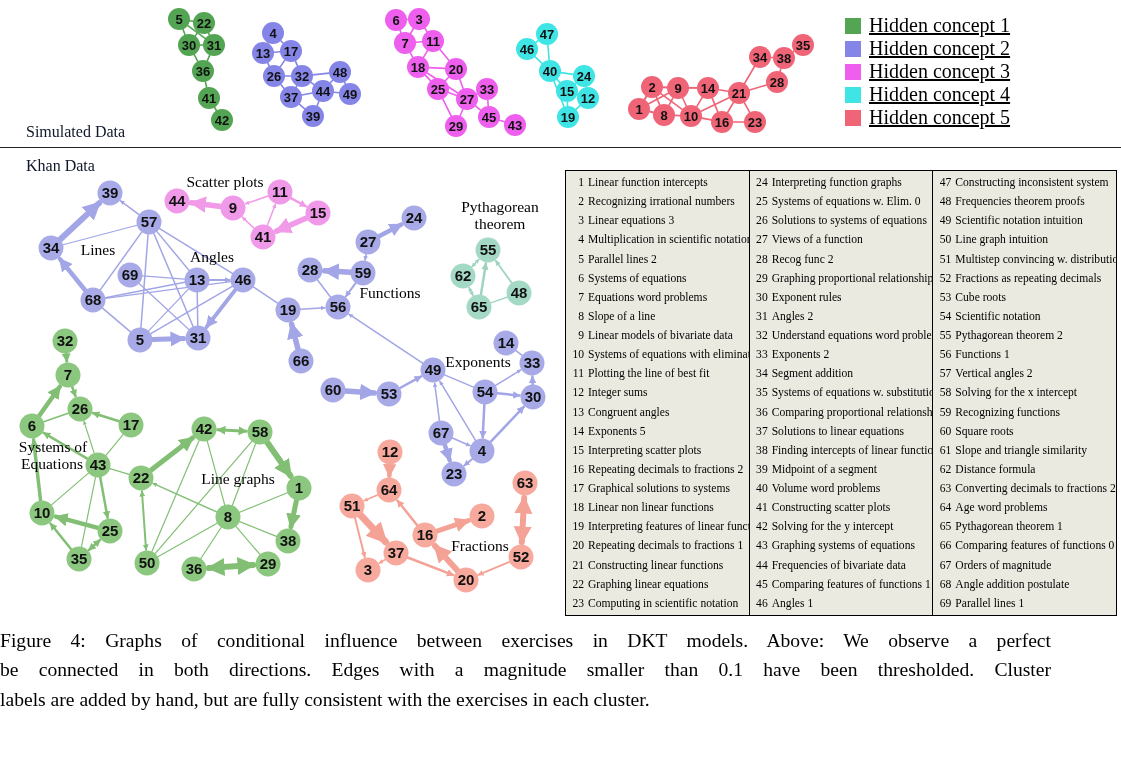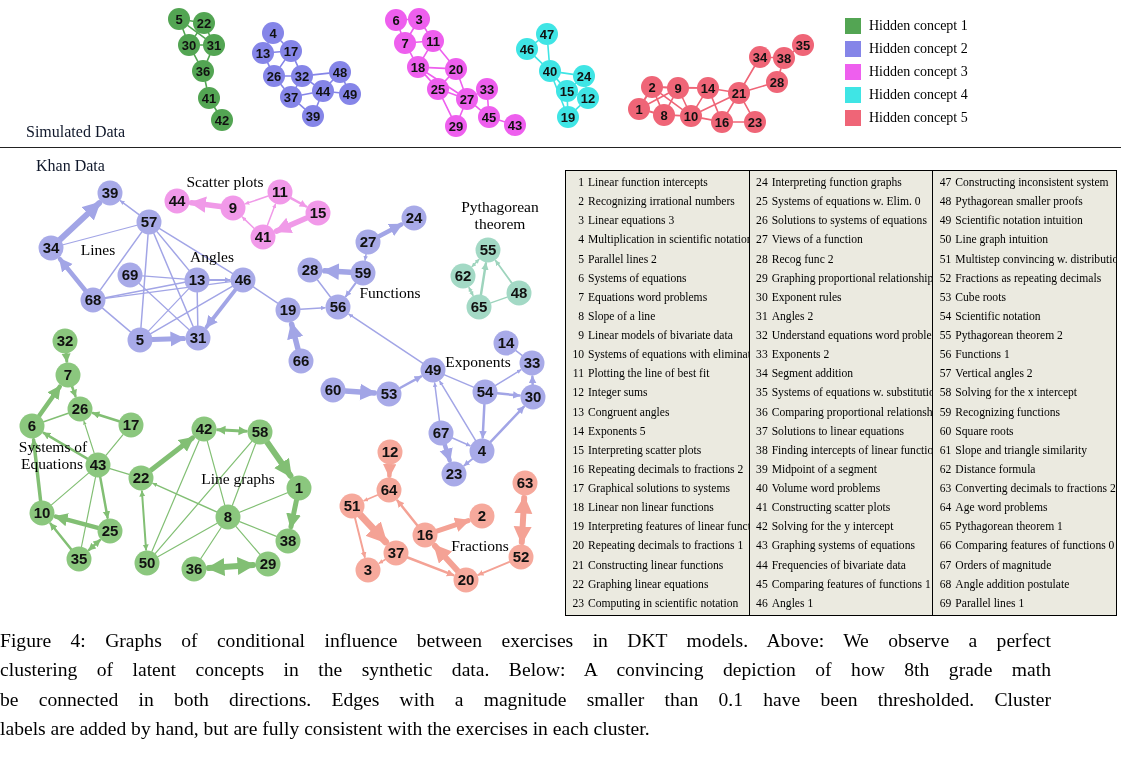--- a/index.html
+++ b/index.html
@@ -1,27 +1,27 @@
 <!DOCTYPE html>
 <html><head>
 <meta charset="utf-8">
 <style>
   html,body{margin:0;padding:0;background:#fff;}
   .page{position:relative;width:1121px;height:781px;background:#ffffff;overflow:hidden;
         font-family:"Liberation Serif",serif;color:#000;}
   #graphs-svg{position:absolute;left:0;top:0;}
   .section-label{position:absolute;font-size:16px;color:#0f172a;}
   #sim-label{left:26px;top:123px;}
-  #khan-label{left:36px;top:157px;}
+  #khan-label{left:26px;top:157px;}
   .divider{position:absolute;left:0;top:147px;width:1121px;border-top:1.2px solid #222;}
   
   .legend{position:absolute;left:845px;top:14px;}
   .legend-item{display:flex;align-items:center;height:23px;}
   .legend-swatch{width:16px;height:16px;margin-right:8px;flex:0 0 auto;}
-  .legend-label{font-size:14px;white-space:nowrap;}
+  .legend-label{font-size:20px;white-space:nowrap;text-decoration:underline;}
   
   .ex-table{position:absolute;left:565px;top:170px;width:552px;height:446px;
             background:#ebeae0;border:1px solid #000;box-sizing:border-box;display:flex;}
   .ex-col{flex:1 1 0;display:flex;flex-direction:column;justify-content:space-around;
           border-right:1px solid #000;padding:2px 0 2px 2px;box-sizing:border-box;overflow:hidden;}
   .ex-col:last-child{border-right:none;}
   .ex-row{display:flex;align-items:baseline;font-size:11.6px;line-height:13px;white-space:nowrap;}
   .ex-num{width:16px;flex:0 0 auto;text-align:right;margin-right:4px;}
   .ex-name{flex:1 1 auto;overflow:hidden;}
   
@@ -684,21 +684,21 @@
           <span class="ex-name">Angles 1</span>
         </div>
       </div>
       <div class="ex-col">
         <div class="ex-row">
           <span class="ex-num">47</span>
           <span class="ex-name">Constructing inconsistent system</span>
         </div>
         <div class="ex-row">
           <span class="ex-num">48</span>
-          <span class="ex-name">Pythagorean smaller proofs</span>
+          <span class="ex-name">Frequencies theorem proofs</span>
         </div>
         <div class="ex-row">
           <span class="ex-num">49</span>
           <span class="ex-name">Scientific notation intuition</span>
         </div>
         <div class="ex-row">
           <span class="ex-num">50</span>
           <span class="ex-name">Line graph intuition</span>
         </div>
         <div class="ex-row">
@@ -775,17 +775,16 @@
         </div>
         <div class="ex-row">
           <span class="ex-num">69</span>
           <span class="ex-name">Parallel lines 1</span>
         </div>
       </div>
     </div>
 
   <div class="caption">
     <div class="caption-line">Figure 4: Graphs of conditional influence between exercises in DKT models. Above: We observe a perfect</div>
-    <div class="caption-line">clustering of latent concepts in the synthetic data. Below: A convincing depiction of how 8th grade math</div>
     <div class="caption-line">be connected in both directions. Edges with a magnitude smaller than 0.1 have been thresholded. Cluster</div>
     <div class="caption-line last">labels are added by hand, but are fully consistent with the exercises in each cluster.</div>
   </div>
 </div>
 
 </body></html>

